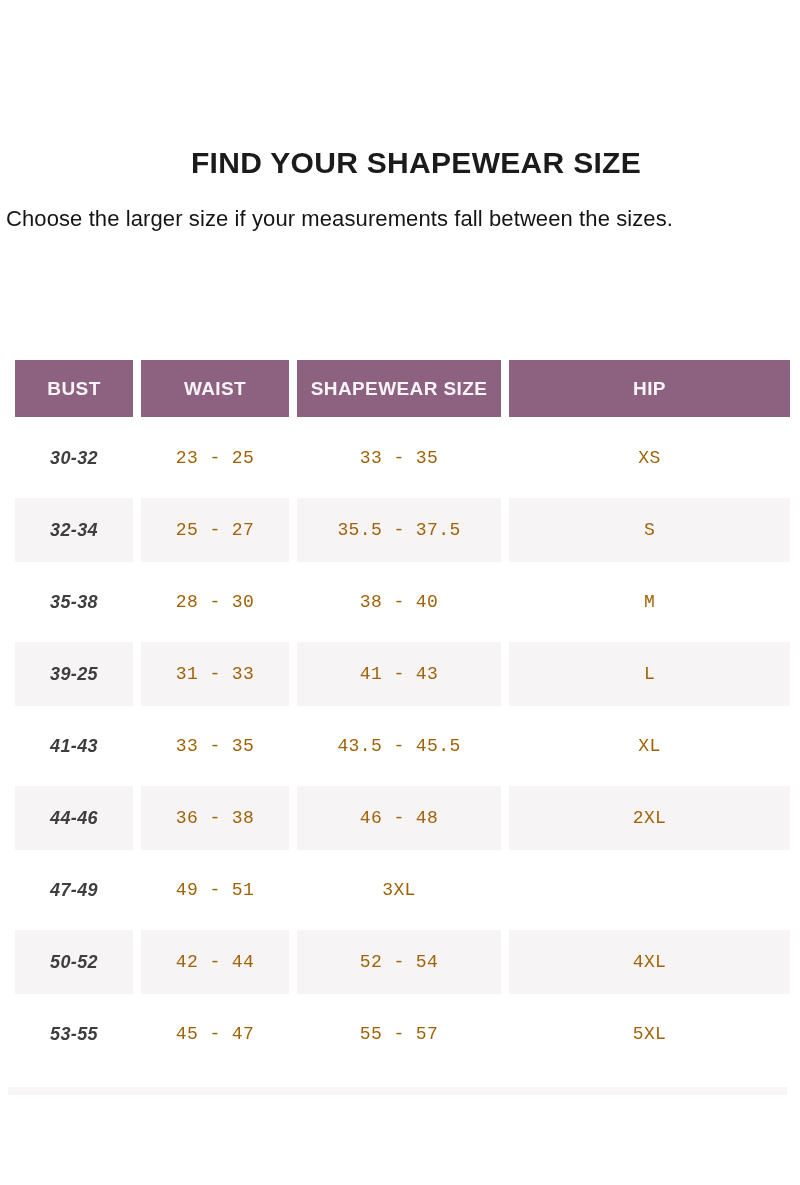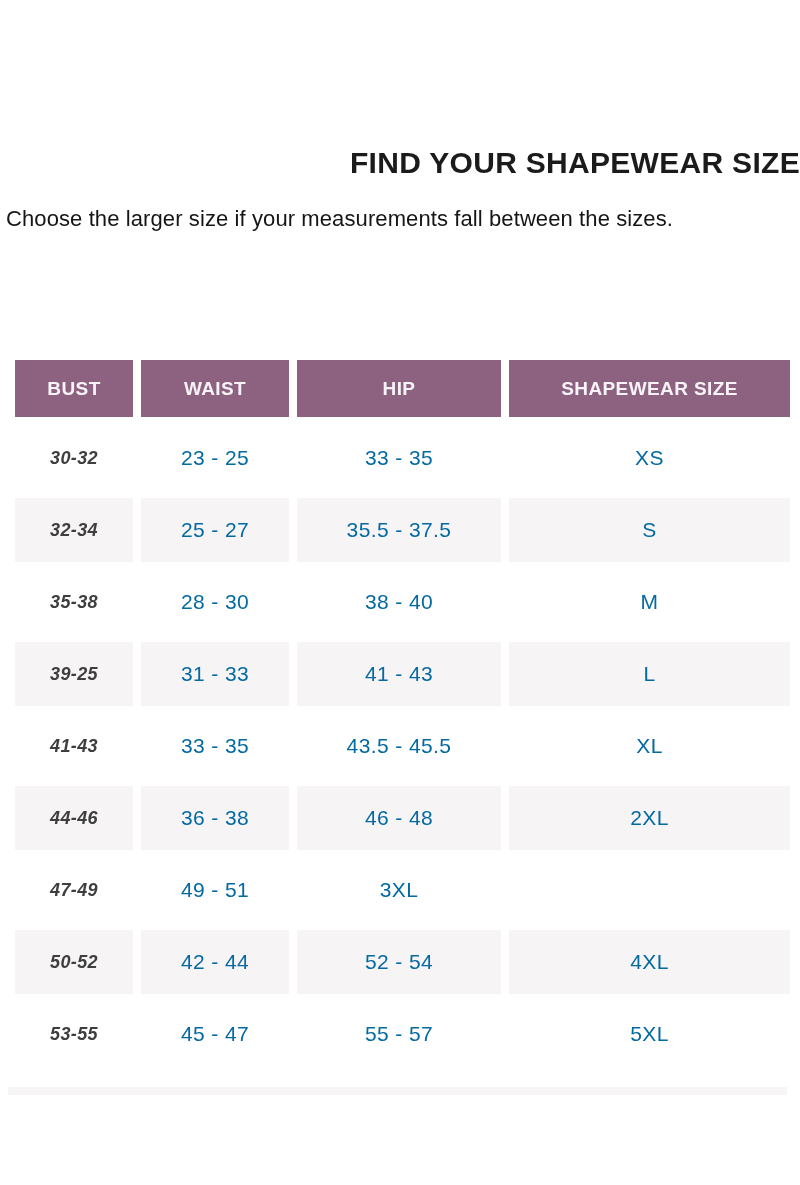--- a/index.html
+++ b/index.html
@@ -7,21 +7,21 @@
     width: 800px; height: 1185px;
     background: #ffffff;
     font-family: "Liberation Sans", sans-serif;
     position: relative;
     overflow: hidden;
   }
   .page-title {
     position: absolute;
     top: 146px; left: 0; right: 0;
     margin: 0;
-    text-align: right;
+    text-align: center;
     font-size: 30px;
     font-weight: 700;
     letter-spacing: 0.3px;
     color: #1b1b1b;
     padding-left: 32px;
   }
   .page-subtitle {
     position: absolute;
     top: 206px; left: 6px;
     margin: 0;
@@ -59,24 +59,25 @@
     letter-spacing: 0.4px;
   }
   .bust-cell {
     font-weight: 700;
     font-size: 18px;
     letter-spacing: 0.4px;
     color: #3e3e3e;
     font-style: italic;
   }
   .val-cell {
-    font-size: 21px;
+    font-size: 18px;
     font-weight: 400;
     letter-spacing: 0.4px;
-    color: #0369a1;
+    color: #a16207;
+    font-family: Liberation Mono, monospace;
   }
   .trow.alt .cell {
     background: #f7f4f6;
     height: 64px;
     align-self: center;
   }
   .bottom-strip {
     position: absolute;
     top: 1087px; left: 8px;
     width: 779px; height: 8px;
@@ -90,22 +91,22 @@
 
   <h1 class="page-title">FIND YOUR SHAPEWEAR SIZE</h1>
 
   <p class="page-subtitle">Choose the larger size if your measurements fall between the sizes.</p>
 
   <div class="size-table">
 
     <div class="trow header-row">
       <div class="cell hcell">BUST</div>
       <div class="cell hcell">WAIST</div>
+      <div class="cell hcell">SHAPEWEAR SIZE</div>
       <div class="cell hcell">HIP</div>
-      <div class="cell hcell">SHAPEWEAR SIZE</div>
     </div>
 
     <div class="trow">
       <div class="cell bust-cell">30-32</div>
       <div class="cell val-cell">23 - 25</div>
       <div class="cell val-cell">33 - 35</div>
       <div class="cell val-cell">XS</div>
     </div>
 
     <div class="trow alt">

